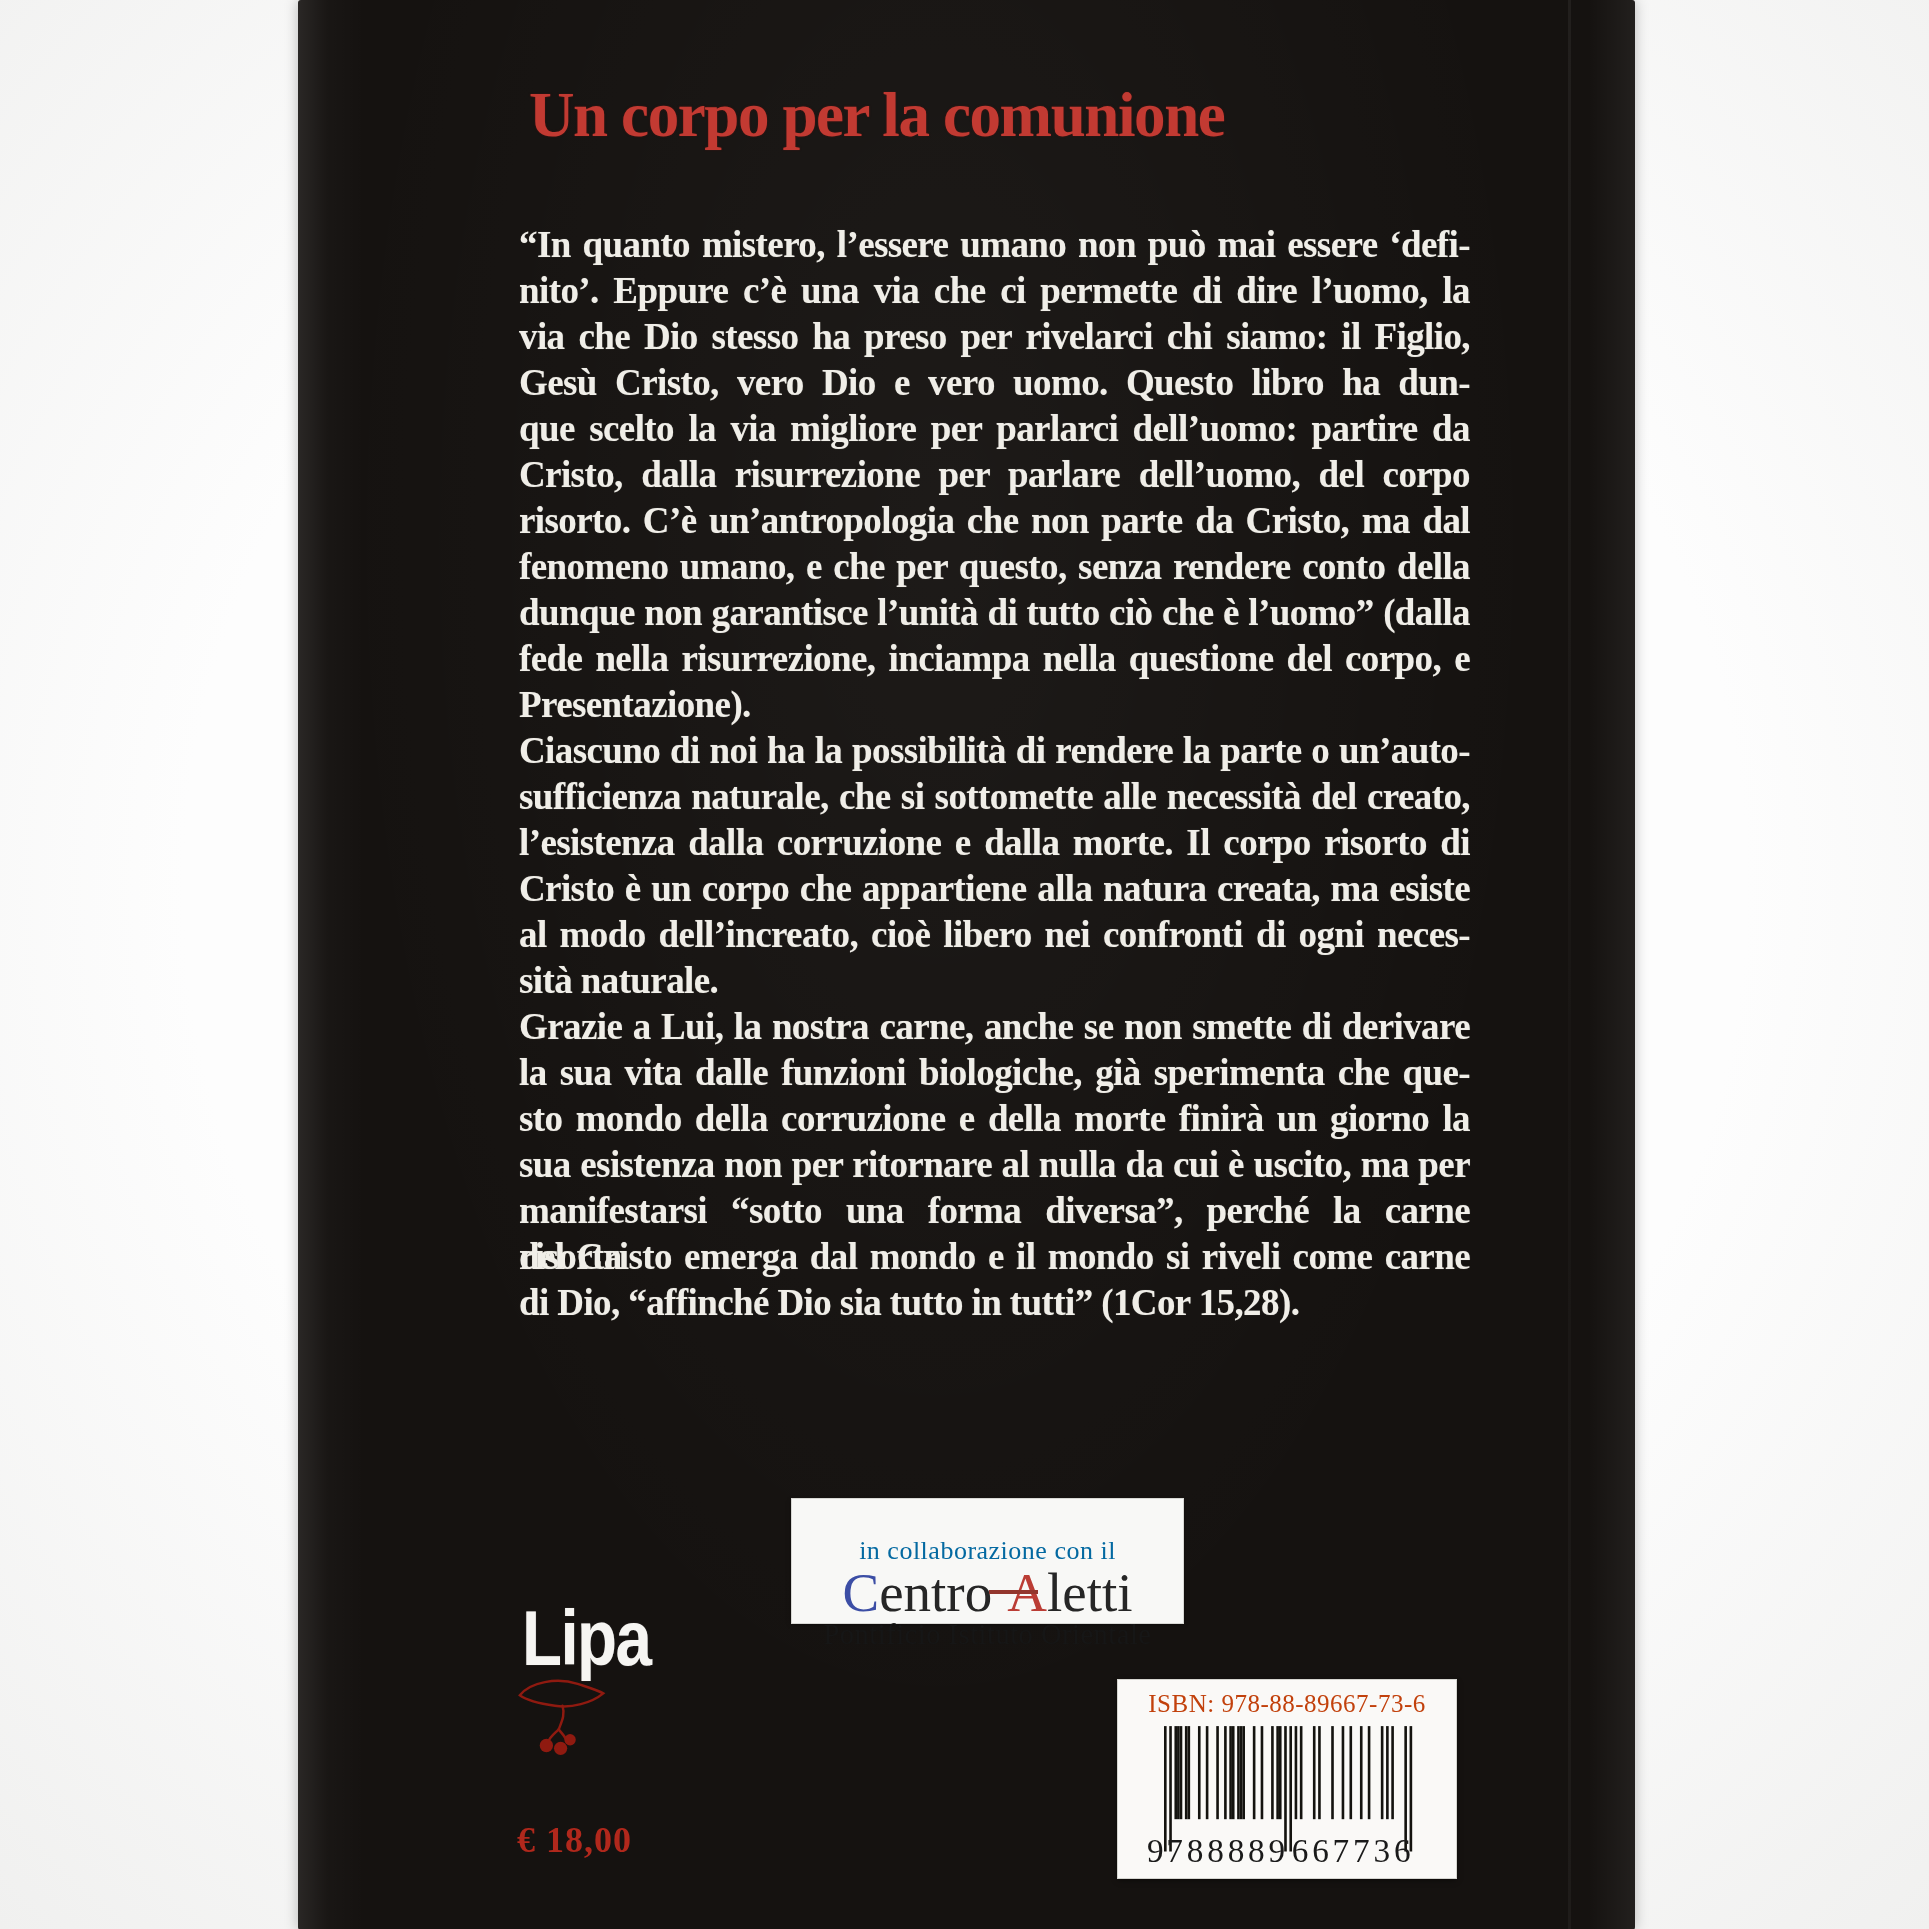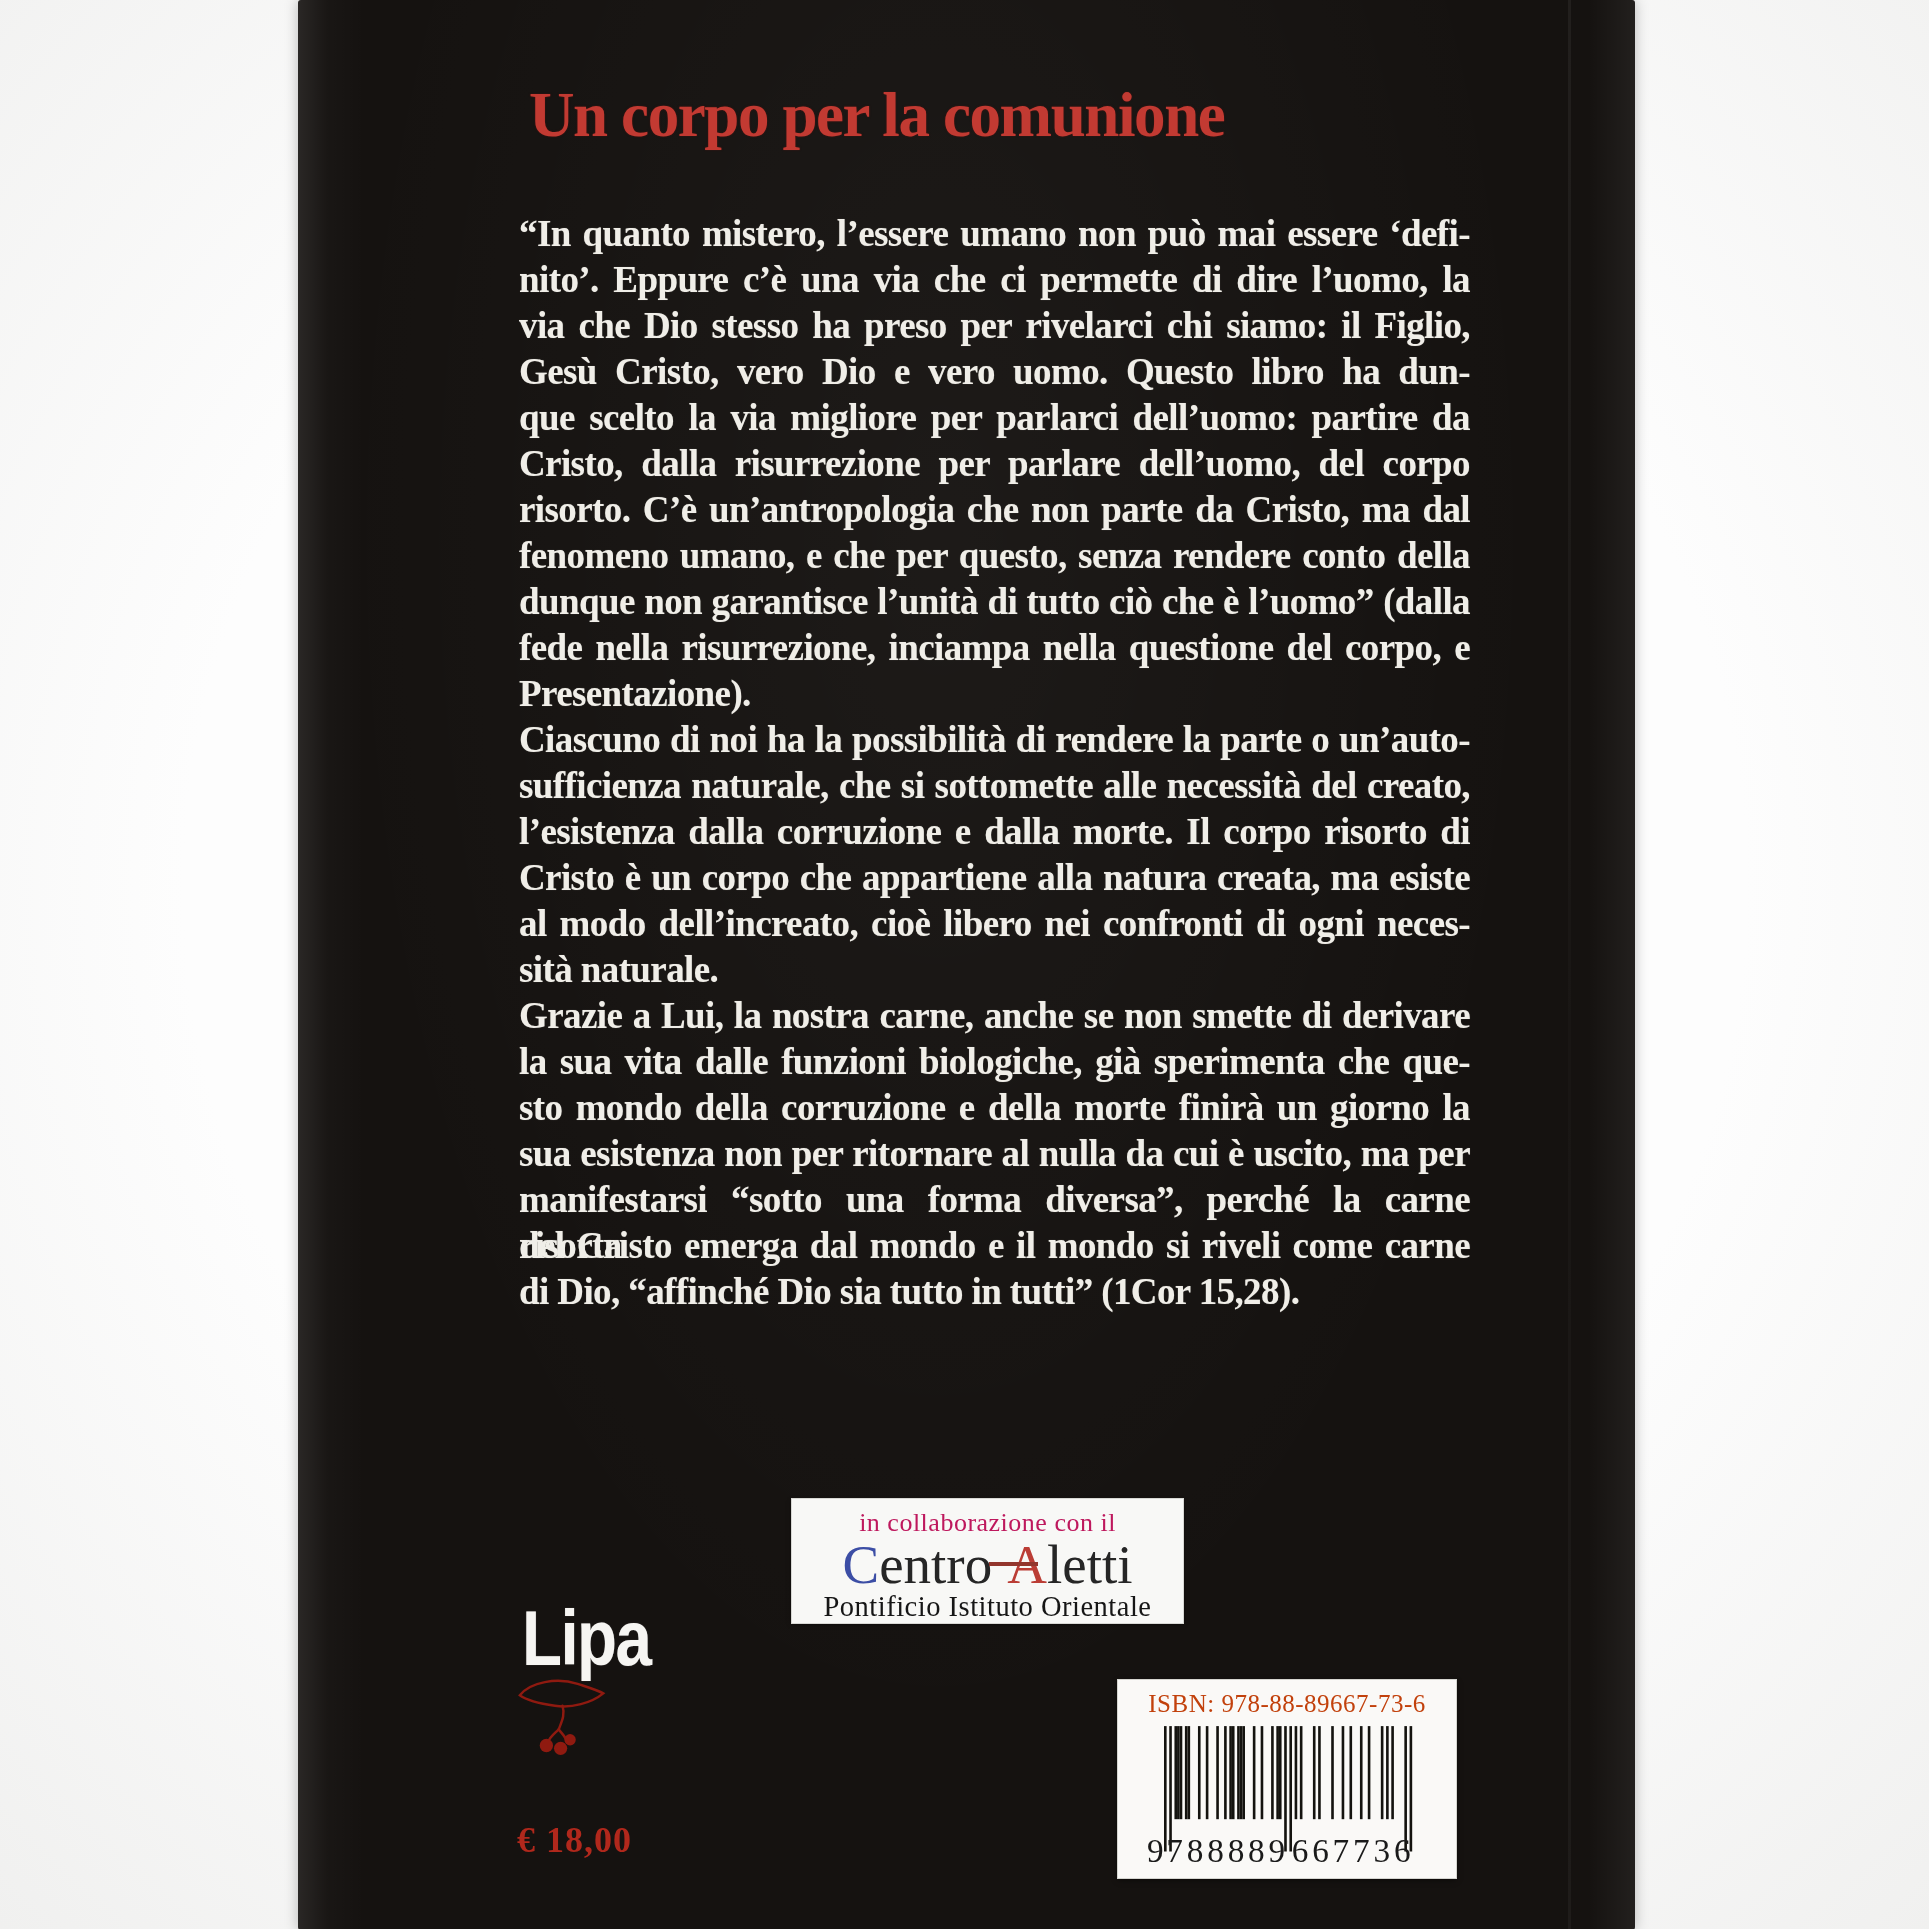--- a/index.html
+++ b/index.html
@@ -38,21 +38,21 @@
   }
   .title{
     position:absolute;left:231px;top:84px;
     font:700 63px/63px "Liberation Serif",serif;
     letter-spacing:-1.4px;
     color:var(--title-red);
     text-shadow:0 0 1.9px rgba(120,20,15,0.5);
     white-space:nowrap;
   }
   .body-lines{
-    position:absolute;left:221px;top:211px;width:951px;
+    position:absolute;left:221px;top:222px;width:951px;
   }
   .bline{
     font:700 37px/46px "Liberation Serif",serif;
     color:var(--body-text);
     letter-spacing:-0.6px;
     height:46px;
     text-align:justify;
     text-align-last:justify;
     text-shadow:0 0 1px rgba(250,248,240,0.35);
     white-space:normal;
@@ -61,21 +61,21 @@
   .bline.noj{text-align:left;text-align-last:left;}
   .collab-box{
     position:absolute;left:494px;top:1499px;width:391px;height:124px;
     background:#f8f8f6;
     box-shadow:0 0 0 1px #d8d8d4, 0 1.9px 4.8px rgba(0,0,0,0.5);
     text-align:center;
     padding-top:10.5px;
   }
   .collab-intro{
     font:400 26px/26px "Liberation Serif",serif;
-    color:#be185d;letter-spacing:0.5px;
+    color:#0369a1;letter-spacing:0.5px;margin-top:28px;
   }
   .ca-logo{
     margin-top:1px;
     font:400 55px/55px "Liberation Serif",serif;
     color:#262626;
     white-space:nowrap;
   }
   .ca-c{color:var(--logo-blue);}
   .ca-a{color:var(--logo-red);position:relative;}
   .ca-dash{

